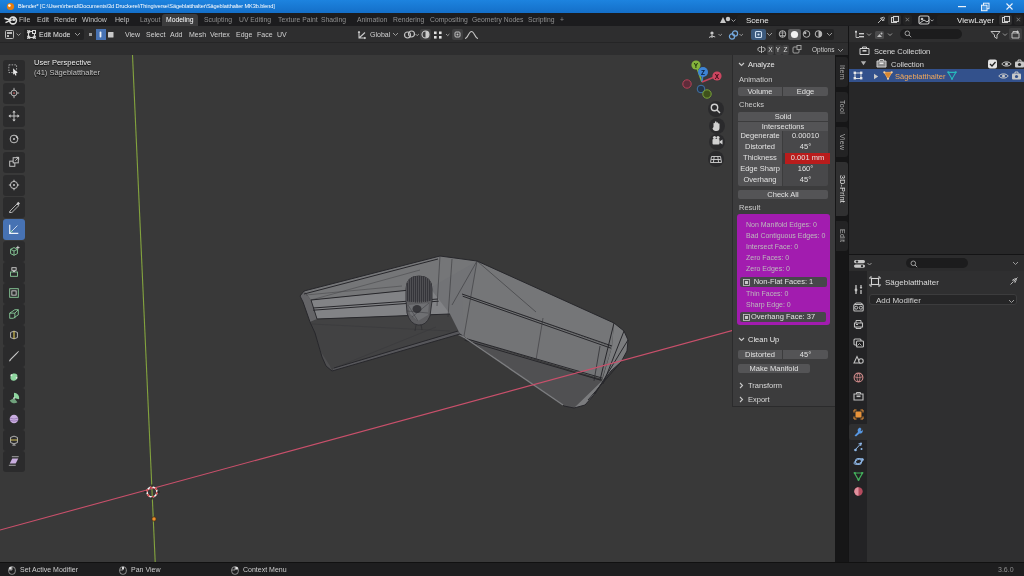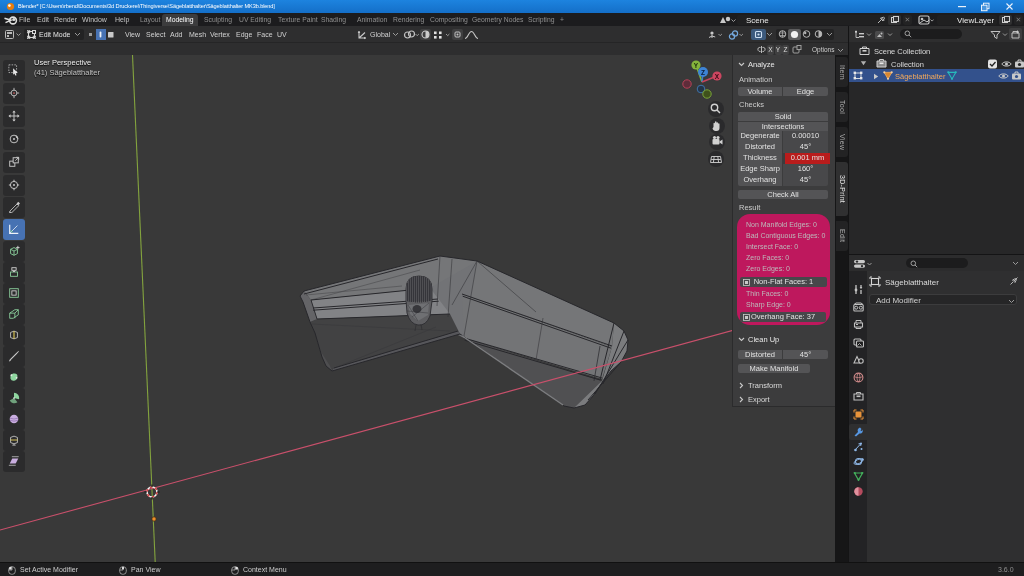--- a/index.html
+++ b/index.html
@@ -469,21 +469,21 @@
       <div class="pbtn" style="left:5px;top:87.1px;width:44px;height:10.6px;line-height:10.6px;border-radius:0;background:#525254">Distorted</div>
       <div class="pbtn" style="left:50px;top:87.1px;width:45px;height:10.6px;line-height:10.6px;border-radius:0;background:#48484a">45°</div>
       <div class="pbtn" style="left:5px;top:98.2px;width:44px;height:10.6px;line-height:10.6px;border-radius:0;background:#525254">Thickness</div>
       <div class="pbtn" style="left:52px;top:98.2px;width:45px;height:10.6px;line-height:10.6px;border-radius:0;background:#b91c1c">0.001 mm</div>
       <div class="pbtn" style="left:5px;top:109.3px;width:44px;height:10.6px;line-height:10.6px;border-radius:0;background:#525254">Edge Sharp</div>
       <div class="pbtn" style="left:50px;top:109.3px;width:45px;height:10.6px;line-height:10.6px;border-radius:0;background:#48484a">160°</div>
       <div class="pbtn" style="left:5px;top:120.4px;width:44px;height:10.6px;line-height:10.6px;border-radius:0 0 0 2px;background:#525254">Overhang</div>
       <div class="pbtn" style="left:50px;top:120.4px;width:45px;height:10.6px;line-height:10.6px;border-radius:0 0 2px 0;background:#48484a">45°</div>
       <div class="pbtn" style="left:5px;top:135px;width:90px;height:9px;line-height:9px">Check All</div>
       <span class="plbl" style="left:6px;top:148px">Result</span>
-      <div class="abs" style="left:4px;top:159px;width:93px;height:111px;background:#be185d;border-radius:13px">
+      <div class="abs" style="left:4px;top:159px;width:93px;height:111px;background:#a21caf;border-radius:3px">
         <span class="rrow" style="top:7px">Non Manifold Edges: 0</span>
         <span class="rrow" style="top:18px">Bad Contiguous Edges: 0</span>
         <span class="rrow" style="top:29px">Intersect Face: 0</span>
         <span class="rrow" style="top:40px">Zero Faces: 0</span>
         <span class="rrow" style="top:51px">Zero Edges: 0</span>
         <div class="pbtn" style="left:3px;top:63px;width:87px;height:10px;line-height:10px;background:#47474a;font-size:7.5px"><svg class="abs" style="left:3px;top:2px" width="7" height="7" viewBox="0 0 7 7">
               <rect x="0.5" y="0.5" width="6" height="6" fill="none" stroke="#c9c9c9" stroke-width="0.8"></rect>
               <rect x="2" y="2" width="3" height="3" fill="#c9c9c9"></rect>
             </svg>Non-Flat Faces: 1</div>
         <span class="rrow" style="top:76px">Thin Faces: 0</span>

